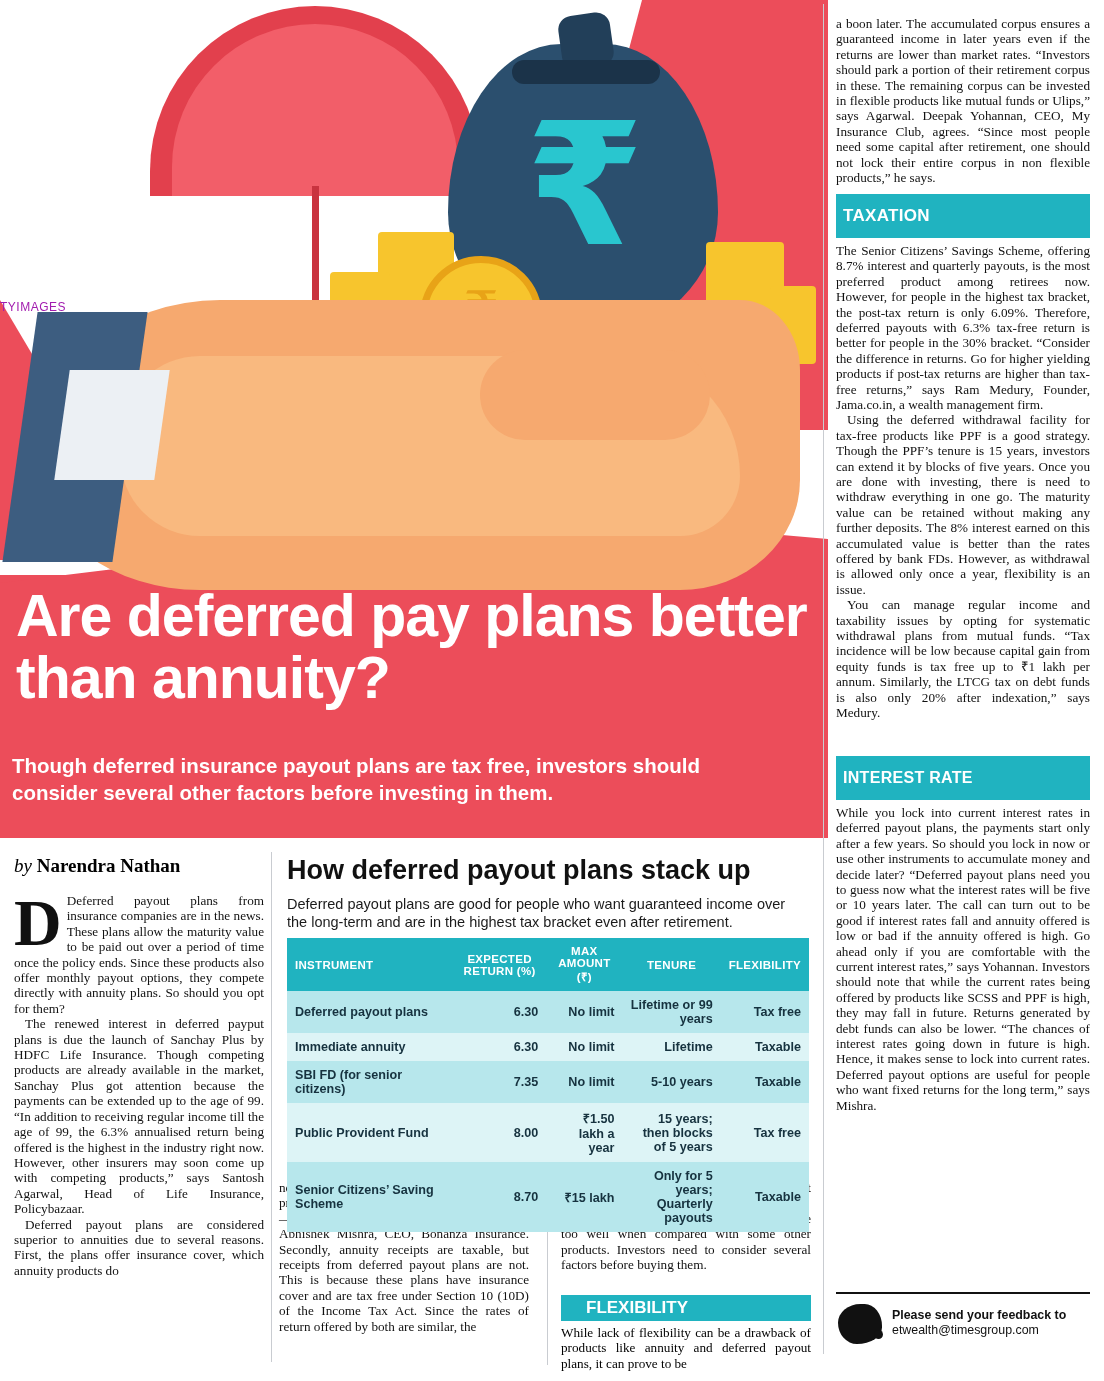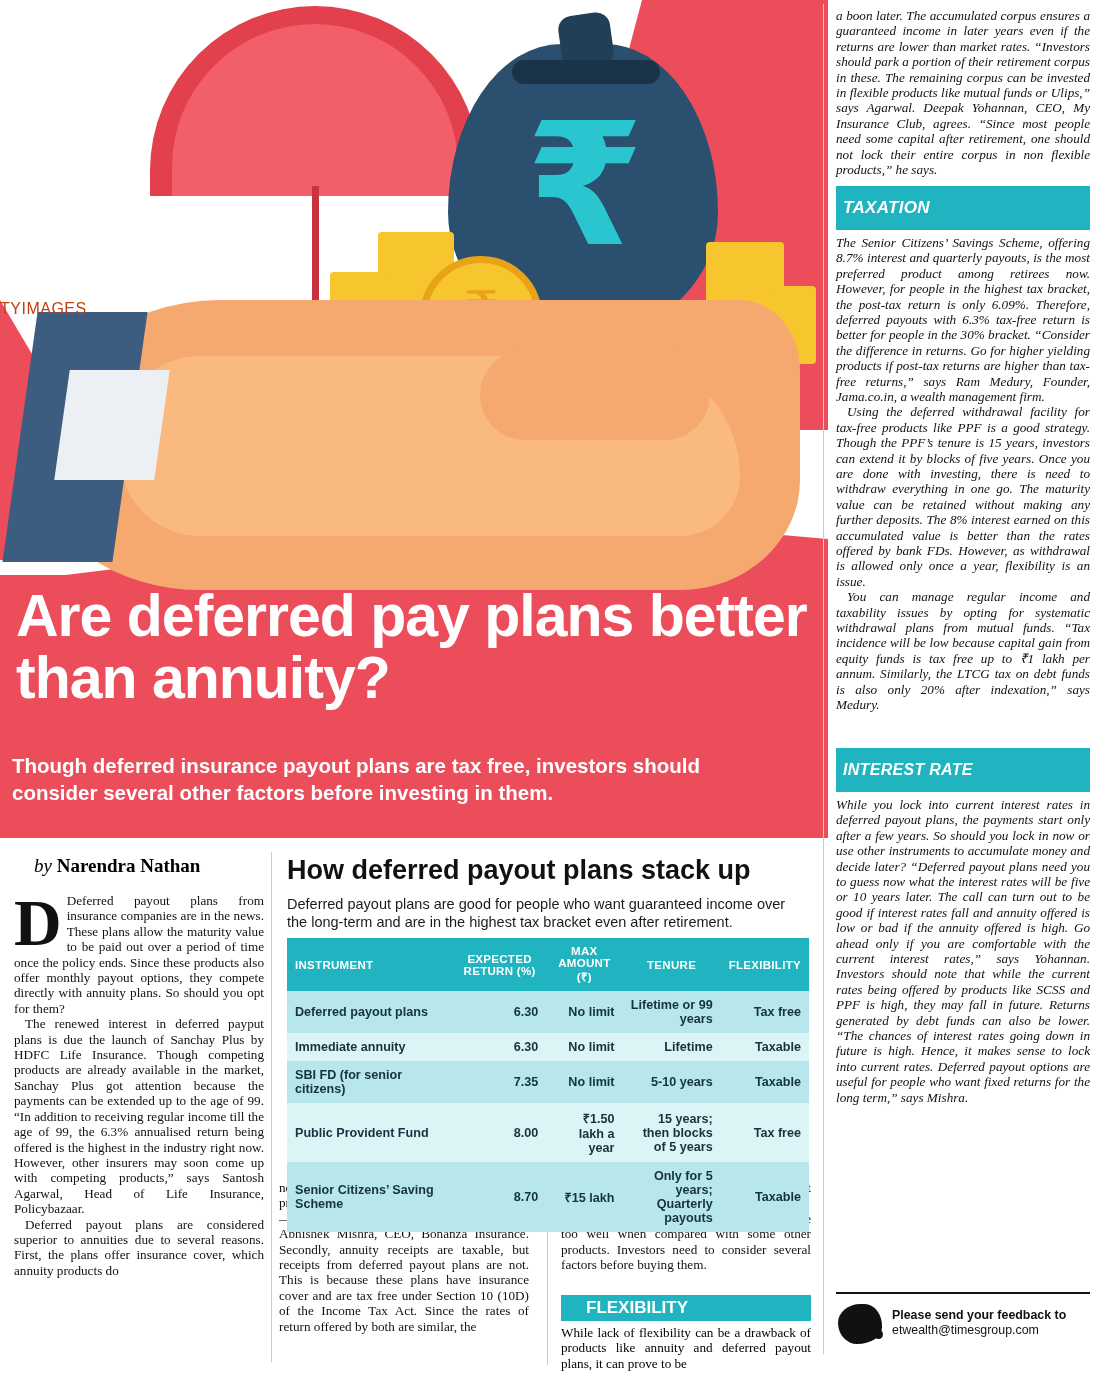--- a/index.html
+++ b/index.html
@@ -42,31 +42,31 @@
   .coin-big span{position:absolute;left:0;top:16px;width:100%;text-align:center;color:#e8a317;
     font-size:56px;font-family:"DejaVu Sans",sans-serif;}
   .hand{position:absolute;left:40px;top:300px;width:760px;height:290px;background:#f6a96f;
     border-radius:180px 60px 120px 160px / 150px 70px 110px 120px;}
   .hand-palm{position:absolute;left:120px;top:356px;width:620px;height:180px;background:#f9b97f;
     border-radius:120px 180px 90px 120px;}
   .thumb{position:absolute;left:480px;top:350px;width:230px;height:90px;background:#f6a96f;border-radius:60px;}
   .sleeve{position:absolute;left:20px;top:312px;width:110px;height:250px;background:#3d5d80;
     transform:skewX(-8deg);}
   .cuff{position:absolute;left:62px;top:370px;width:100px;height:110px;background:#ecf0f4;transform:skewX(-8deg);}
-  .gettyimg{position:absolute;left:0;top:300px;font-size:16px;color:#c2410c;letter-spacing:.5px;
+  .gettyimg{position:absolute;left:0;top:300px;font-size:12px;color:#a21caf;letter-spacing:.5px;
     font-family:"Liberation Sans",sans-serif;}
 
   .headline{position:absolute;left:16px;top:585px;width:800px;color:#ffffff;
     font-family:"Liberation Sans",sans-serif;font-weight:bold;font-size:59px;line-height:62px;letter-spacing:-1px;}
   .subhead{position:absolute;left:12px;top:752px;width:760px;color:#ffffff;
     font-family:"Liberation Sans",sans-serif;font-weight:bold;font-size:20.5px;line-height:27px;}
 
   
   .byline{position:absolute;left:14px;top:855px;width:250px;font-size:19px;font-weight:bold;}
-  .byline i{font-weight:normal;font-style:italic;margin-left:20px;}
+  .byline i{font-weight:normal;font-style:italic;}
 
   .col{position:absolute;font-size:13.2px;line-height:15.4px;text-align:justify;color:#111;}
   .col p{margin:0 0 0 0;text-indent:11px;}
   .col p.first{text-indent:0;}
   .dropcap{float:left;font-size:66px;line-height:52px;font-weight:bold;padding:4px 5px 0 0;
     font-family:"Liberation Serif",serif;}
 
   .col1{left:14px;top:893px;width:250px;}
   .col2{left:279px;top:1180px;width:250px;}
   .col3{left:561px;top:1180px;width:250px;}
@@ -83,22 +83,22 @@
   table.stack th{background:#20b3c0;color:#ffffff;font-size:11.5px;font-weight:bold;padding:7px 8px;
     text-align:center;letter-spacing:.3px;}
   table.stack th.left{text-align:left;}
   table.stack td{font-size:12.6px;padding:7px 8px;color:#16323f;}
   table.stack td.lbl{font-weight:bold;text-align:left;width:150px;}
   table.stack td.ctr{text-align:right;font-weight:bold;}
   table.stack tr.odd td{background:#b7e7ec;}
   table.stack tr.even td{background:#ddf4f6;}
 
   
-  .rail{position:absolute;left:836px;top:8px;width:254px;font-size:13.2px;line-height:15.4px;
-    text-align:justify;color:#111;font-style:italic;}
+  .rail{position:absolute;left:836px;top:16px;width:254px;font-size:13.2px;line-height:15.4px;
+    text-align:justify;color:#111;}
   .rail p{margin:0;text-indent:11px;}
   .rail p.first{text-indent:0;}
   .sect{display:block;background:#20b3c0;color:#ffffff;font-family:"Liberation Sans",sans-serif;
     font-weight:bold;font-size:17px;padding:14px 7px;margin:9px 0 5px 0;letter-spacing:.3px;}
   .sect.small{font-size:16px;margin-top:36px;}
   .flex-head{position:absolute;left:561px;top:1295px;width:250px;background:#20b3c0;color:#fff;
     font-family:"Liberation Sans",sans-serif;font-weight:bold;font-size:17px;padding:3px 25px;
     box-sizing:border-box;}
   .flex-body{position:absolute;left:561px;top:1325px;width:250px;font-size:13.2px;line-height:15.4px;
     text-align:justify;}

